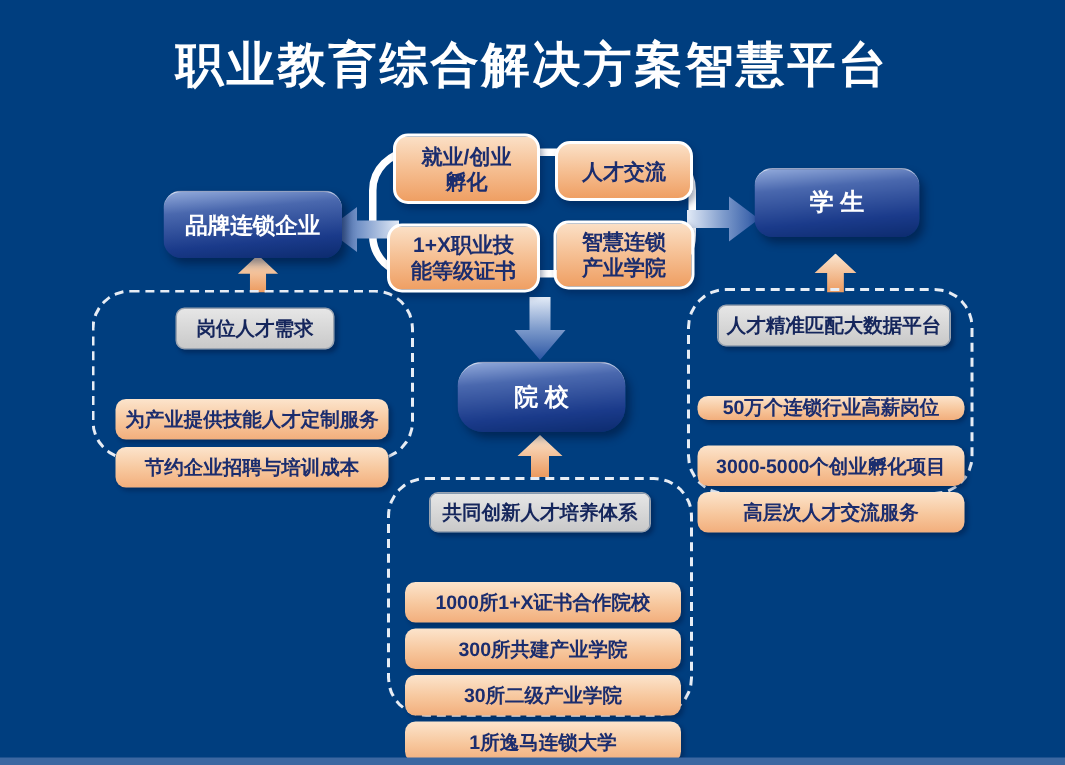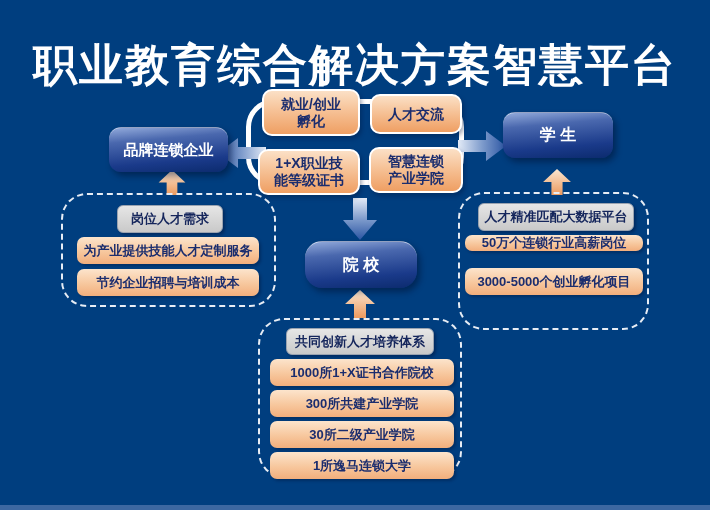--- a/index.html
+++ b/index.html
@@ -3,22 +3,22 @@
 <meta charset="utf-8">
 <style>
   html,body{margin:0;padding:0;}
   .stage{
     position:relative; width:710px; height:510px; overflow:hidden;
     background:#003e7f;
     font-family:"Liberation Sans","DejaVu Sans",sans-serif;
   }
   .title{
     position:absolute; left:0; right:0; top:22px;
-    text-align:center; color:#ffffff; font-size:44px; font-weight:800;
-    letter-spacing:2px; margin:14px;
+    text-align:center; color:#ffffff; font-size:32px; font-weight:800;
+    letter-spacing:2px; margin:0;
   }
   
   .bracket{
     position:absolute; left:246px; top:99px; width:218px; height:86px;
     box-sizing:border-box; border:5px solid #ffffff; border-radius:28px;
     z-index:1;
   }
   
   .cbox{
     position:absolute; z-index:3; box-sizing:border-box;
@@ -60,20 +60,21 @@
     color:#15265c; font-weight:700; font-size:13px;
     display:flex; align-items:center; justify-content:center; text-align:center;
     box-shadow:2px 2px 3px rgba(0,10,40,.35);
   }
   .gitem{
     position:absolute; box-sizing:border-box; border-radius:7px;
     background:linear-gradient(180deg,#fce4cc 0%,#f7c79d 55%,#f2ae7c 100%);
     color:#1b2d6e; font-weight:700; font-size:13px;
     display:flex; align-items:center; justify-content:center; text-align:center;
     box-shadow:2px 2px 3px rgba(0,10,40,.3);
+    margin-top:29px;
   }
   
   .group.left .ghead{left:54px; top:10px; width:106px; height:28px;}
   .group.left .i0{left:14px; top:42px; width:182px; height:27px;}
   .group.left .i1{left:14px; top:74px; width:182px; height:27px;}
   
   .group.right .ghead{left:18px; top:9px; width:156px; height:28px;}
   .group.right .i0{left:5px; top:41px; width:178px; height:16px;}
   .group.right .i1{left:5px; top:74px; width:178px; height:27px;}
   .group.right .i2{left:5px; top:105px; width:178px; height:27px;}
@@ -175,20 +176,21 @@
   <div class="group left">
     <div class="ghead">岗位人才需求</div>
     <div class="gitem i0">为产业提供技能人才定制服务</div>
     <div class="gitem i1">节约企业招聘与培训成本</div>
   </div>
 
   <div class="group right">
     <div class="ghead">人才精准匹配大数据平台</div>
     <div class="gitem i0">50万个连锁行业高薪岗位</div>
     <div class="gitem i1">3000-5000个创业孵化项目</div>
+    <div class="gitem i2">高层次人才交流服务</div>
   </div>
 
   <div class="group bottom">
     <div class="ghead">共同创新人才培养体系</div>
     <div class="gitem i0">1000所1+X证书合作院校</div>
     <div class="gitem i1">300所共建产业学院</div>
     <div class="gitem i2">30所二级产业学院</div>
     <div class="gitem i3">1所逸马连锁大学</div>
   </div>
 

